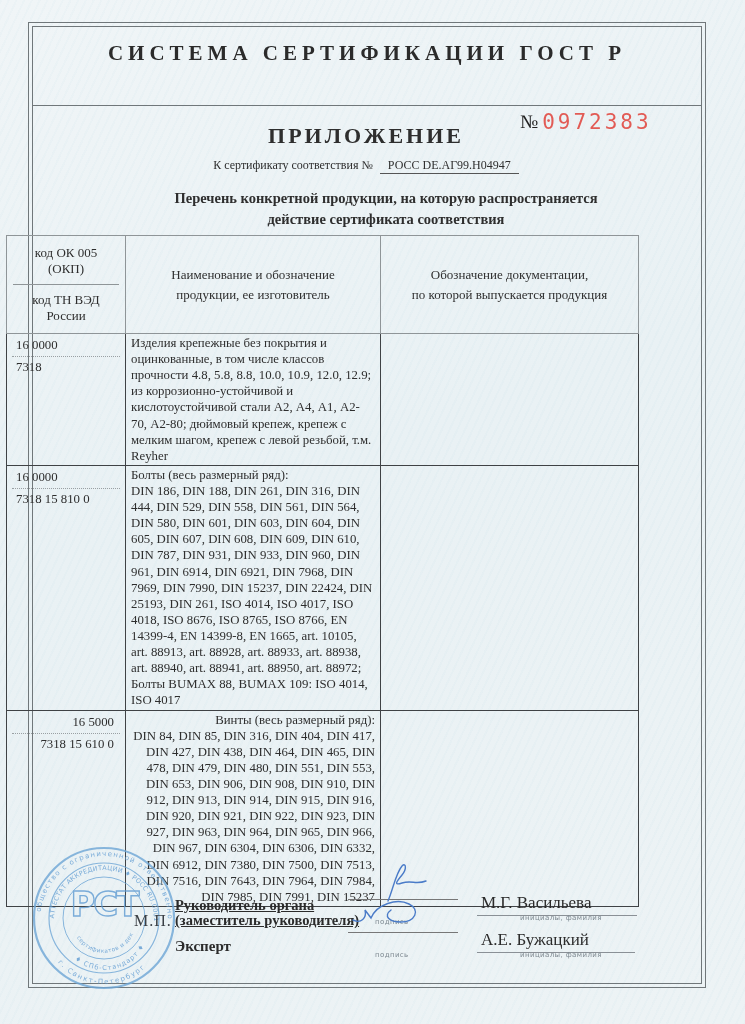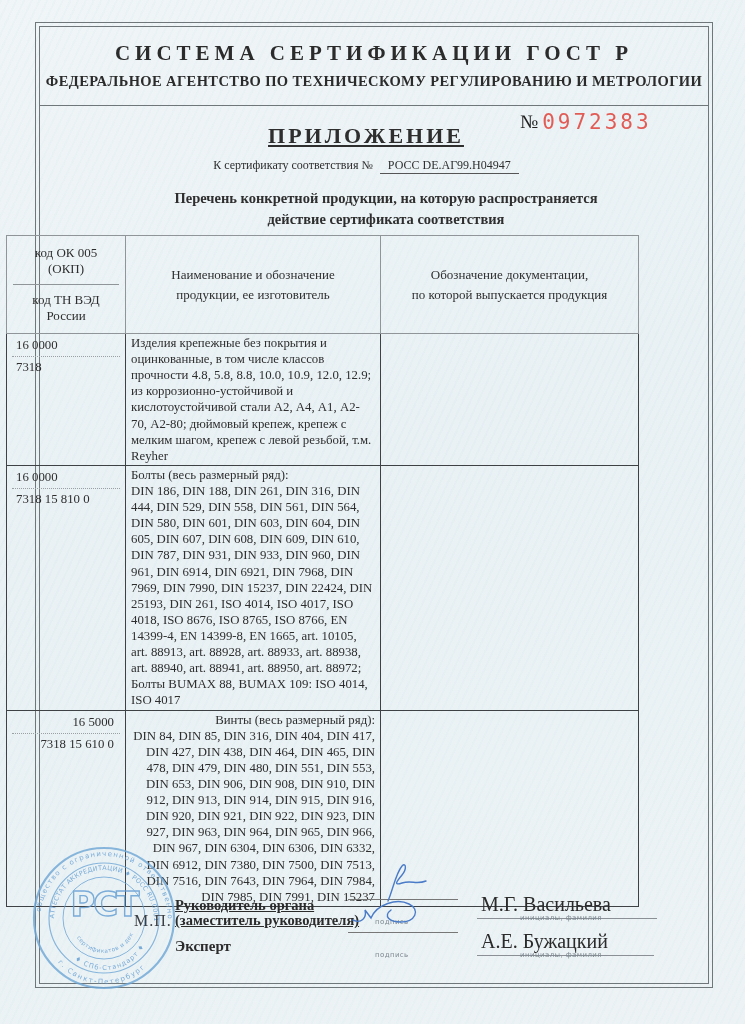--- a/index.html
+++ b/index.html
@@ -7,21 +7,21 @@
     position:relative;
     width:745px;height:1024px;
     background:
       repeating-linear-gradient(115deg, rgba(150,200,215,0.05) 0 2px, rgba(255,255,255,0) 2px 7px),
       linear-gradient(160deg,#f0f5f7 0%,#e9f1f4 45%,#edf3f5 100%);
     font-family:"Liberation Serif","DejaVu Serif",serif;
     color:#2e2e2e;
     overflow:hidden;
   }
   .frame-outer{
-    position:absolute;left:35px;top:22px;width:676px;height:964px;
+    position:absolute;left:28px;top:22px;width:676px;height:964px;
     border:1.5px solid #70777a;
   }
   .frame-inner{
     position:absolute;inset:3px;border:1px solid #70777a;
   }
   .header-box{
     position:absolute;left:0;top:0;right:0;height:78px;
     border-bottom:1px solid #70777a;
     text-align:center;
   }
@@ -35,21 +35,21 @@
   }
   .number-line{
     position:absolute;left:520px;top:110px;white-space:nowrap;
   }
   .number-sign{font-size:19px;color:#222;}
   .number-red{
     font-family:"DejaVu Sans Mono",monospace;
     font-size:21px;letter-spacing:3px;color:#e25b55;vertical-align:-1px;
   }
   .centered-band{position:absolute;left:0;width:676px;text-align:center;}
-  .doc-title{top:123px;font-size:22px;font-weight:bold;letter-spacing:3px;text-decoration:underline;}
+  .doc-title{top:123px;font-size:22px;font-weight:bold;letter-spacing:3px;}
   .cert-line{top:158px;font-size:12px;}
   .cert-number{border-bottom:1px solid #555;padding:0 8px 1px 8px;margin-left:4px;}
   .subtitle{top:188px;font-size:14.5px;font-weight:bold;line-height:1.45;white-space:pre-line;margin-left:20px;}
 
   table.products{
     position:absolute;left:6px;top:235px;width:632px;
     border-collapse:collapse;table-layout:fixed;
   }
   table.products th{
     border:1px solid #8f9598;font-weight:normal;
@@ -83,21 +83,21 @@
   .role-expert{left:175px;top:938px;font-size:15px;}
   .sig-line{position:absolute;border-bottom:1px solid #777;}
   .sig-line.s1{left:348px;top:899px;width:110px;}
   .sig-line.s2{left:348px;top:932px;width:110px;}
   .cap{
     position:absolute;font-family:"DejaVu Sans",sans-serif;
     font-size:7px;color:#7d8890;letter-spacing:0.4px;
   }
   .cap.podpis1{left:375px;top:918px;}
   .cap.podpis2{left:375px;top:951px;}
-  .name-line{position:absolute;font-size:20px;color:#2b2b2b;text-align:center;}
+  .name-line{position:absolute;font-size:17px;color:#2b2b2b;text-align:center;}
   .name-line .underline{display:inline-block;border-bottom:1px solid #8a9096;padding:0 46px 2px 4px;}
   .name1{left:477px;top:893px;}
   .name2{left:477px;top:930px;}
   .cap.fam1{left:520px;top:914px;}
   .cap.fam2{left:520px;top:951px;}
   .signature-svg{position:absolute;}
   .sig-svg1{left:360px;top:863px;}
   .sig-svg2{left:345px;top:898px;}
 
   .footer-note{
@@ -107,21 +107,20 @@
 </style>
 </head>
 <body>
 
 <div class="paper">
 
   <div class="frame-outer">
     <div class="frame-inner">
       <div class="header-box">
         <div class="sys-title">СИСТЕМА СЕРТИФИКАЦИИ ГОСТ Р</div>
-        <div class="agency">ФЕДЕРАЛЬНОЕ АГЕНТСТВО ПО ТЕХНИЧЕСКОМУ РЕГУЛИРОВАНИЮ И МЕТРОЛОГИИ</div>
       </div>
     </div>
   </div>
 
   <div class="number-line">
     <span class="number-sign">№</span>
     <span class="number-red">0972383</span>
   </div>
 
   <div class="centered-band doc-title" style="left:28px;">ПРИЛОЖЕНИЕ</div>

